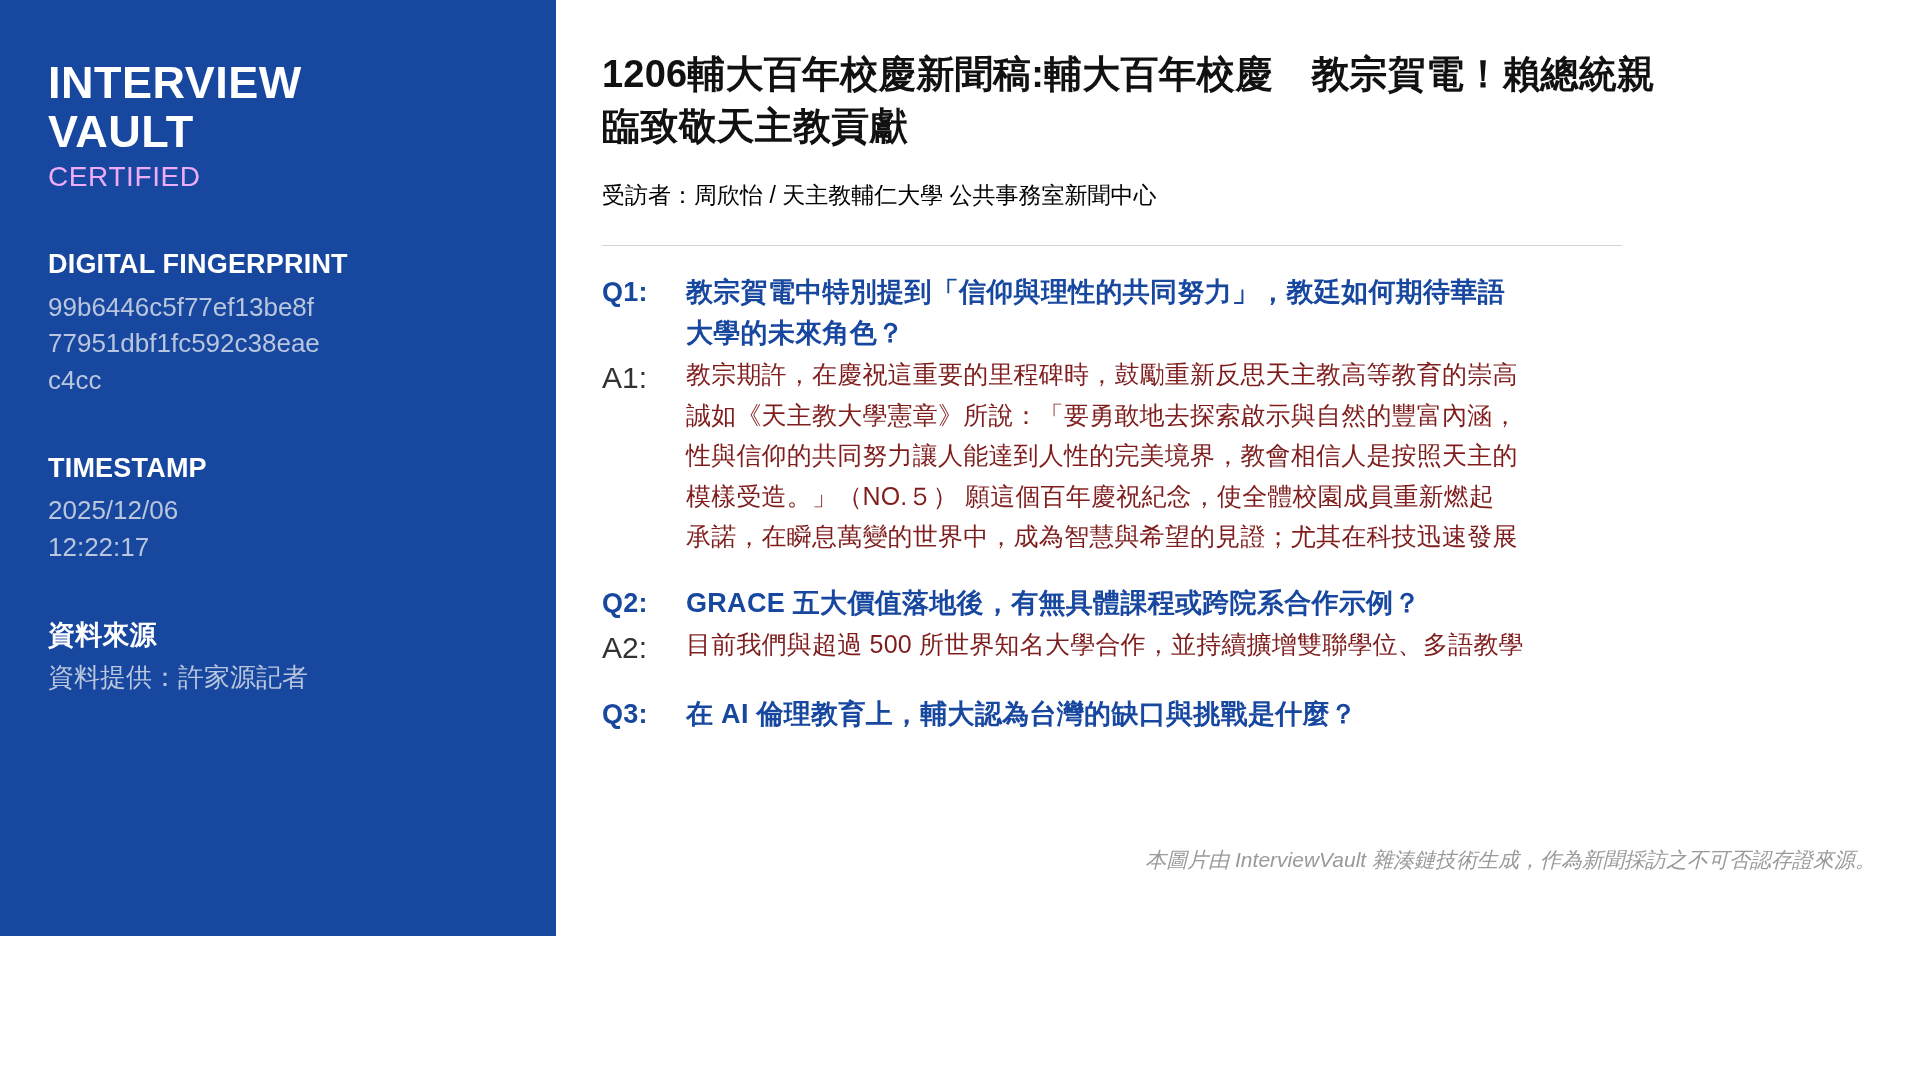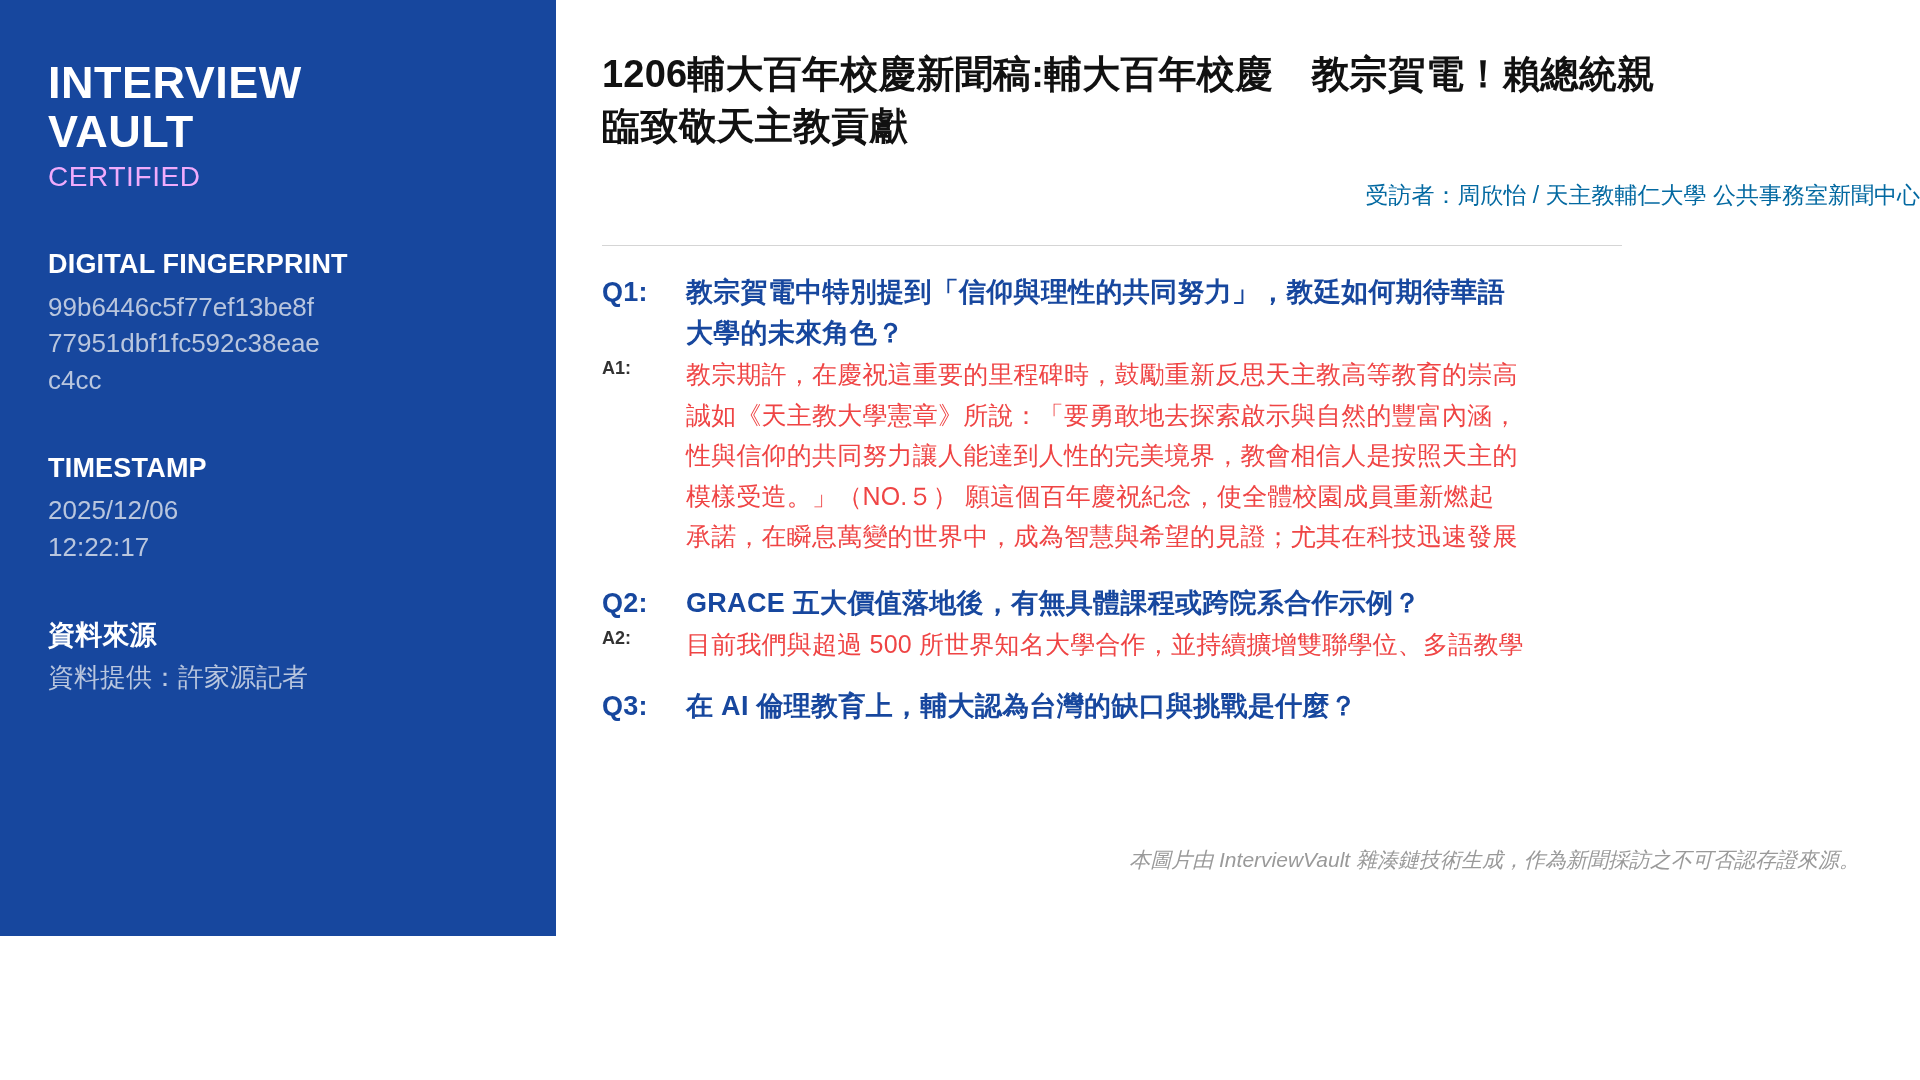--- a/index.html
+++ b/index.html
@@ -77,24 +77,23 @@
     font-weight: bold;
     color: #111111;
     line-height: 1.38;
     letter-spacing: 0.2px;
     white-space: nowrap;
   }
   .doc-title .tline { display: block; }
   .doc-sub {
     margin-top: 26px;
     font-size: 23px;
-    color: #0369a1;
+    color: #000000;
     line-height: 1.4;
     white-space: nowrap;
-    text-align: right;
   }
   .divider {
     margin-top: 34px;
     width: 1020px;
     height: 1px;
     background: #d5d5d5;
   }
 
   .qa-block { margin-top: 26px; }
   .qa-block.tight { margin-top: 22px; }
@@ -116,38 +115,38 @@
   .qa-question {
     font-weight: bold;
     font-size: 27px;
     color: #17479e;
     line-height: 1.52;
     letter-spacing: 0.3px;
   }
   .qa-question .qline { display: block; }
 
   .a-label {
-    font-weight: bold;
-    font-size: 18px;
+    font-weight: normal;
+    font-size: 30px;
     color: #333333;
     width: 84px;
     min-width: 84px;
     line-height: 1.62;
   }
   .qa-answer {
     font-size: 25px;
-    color: #ef4444;
+    color: #7f1d1d;
     line-height: 1.62;
     letter-spacing: 0.2px;
   }
   .qa-answer .aline { display: block; }
 
   .footer {
     position: absolute;
-    right: 60px;
+    right: 44px;
     bottom: 42px;
     font-size: 21px;
     font-style: italic;
     color: #9a9a9a;
     white-space: nowrap;
   }
 </style>
 </head>
 <body>
 

